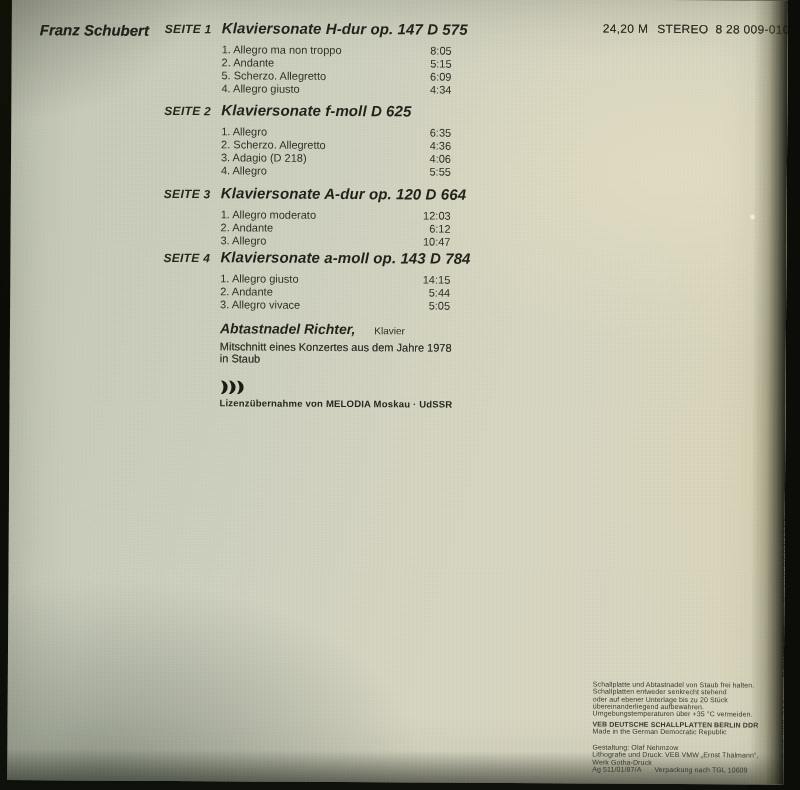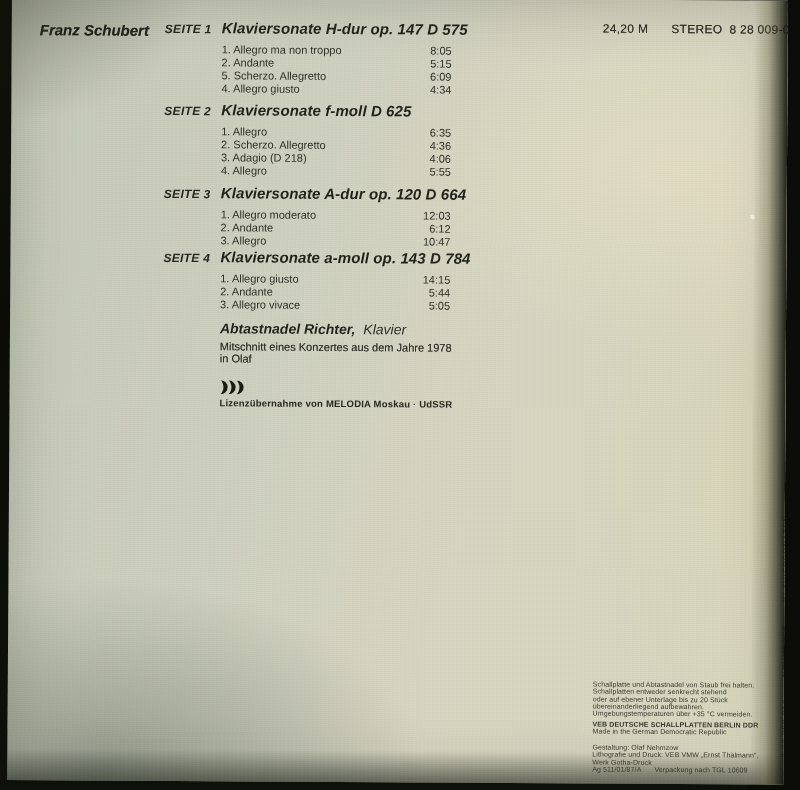--- a/index.html
+++ b/index.html
@@ -18,31 +18,31 @@
       linear-gradient(105deg,#c6cab8 0%,#cfd1c0 35%,#d7d6c2 60%,#d9d6c0 100%);
     box-shadow:inset 0 0 60px rgba(40,44,32,0.25);}
   .grain{position:absolute;inset:0;pointer-events:none;opacity:.5;
     background:repeating-linear-gradient(0deg,rgba(90,95,80,0.05) 0 1px,rgba(230,230,215,0.04) 1px 2px),
                repeating-linear-gradient(90deg,rgba(90,95,80,0.03) 0 2px,rgba(235,235,220,0.03) 2px 4px);}
   .spine-band{position:absolute;top:0;right:0;bottom:0;width:34px;
     background:linear-gradient(to right,rgba(60,60,40,0) 0%,rgba(94,92,62,0.35) 45%,rgba(44,44,28,0.65) 75%,rgba(14,15,9,0.92) 100%);}
   .ink{color:#2b2c23;text-shadow:0 0 0.6px rgba(43,44,35,0.65);}
   .artist{position:absolute;left:28px;top:25px;font-size:15px;font-weight:bold;font-style:italic;color:#1d1e16;}
   .catalog{position:absolute;left:591px;top:22px;font-size:12px;letter-spacing:.3px;color:#2a2b21;white-space:nowrap;}
-  .catalog .gap1{margin-left:23px;}
+  .catalog .gap1{margin-left:9px;}
   .catalog .gap2{margin-left:7px;}
   .side{position:absolute;left:210px;width:230px;}
   .side-label{position:absolute;left:-57px;top:3px;font-size:12px;font-weight:bold;font-style:italic;letter-spacing:.3px;color:#22231a;}
   .side-title{font-size:15px;font-weight:bold;font-style:italic;color:#1c1d15;white-space:nowrap;letter-spacing:.1px;}
   .tracks{margin-top:7px;}
   .track{display:flex;justify-content:space-between;font-size:11px;line-height:13px;color:#2b2c23;}
   .track .ttime{text-align:left;}
   .performer{position:absolute;left:210px;top:322px;white-space:nowrap;}
   .performer .pname{font-size:14px;font-weight:bold;font-style:italic;color:#1d1e16;}
-  .performer .pinstr{font-size:14px;font-style:italic;margin-left:8px;color:#2b2c23;}
+  .performer .pinstr{font-size:10px;margin-left:19px;color:#2b2c23;}
   .note1{position:absolute;left:210px;top:343px;font-size:11px;color:#2b2c23;}
   .note2{position:absolute;left:210px;top:355px;font-size:11px;color:#2b2c23;}
   .logo{position:absolute;left:210px;top:383px;}
   .license{position:absolute;left:210px;top:400px;font-size:9.5px;font-weight:bold;letter-spacing:.2px;color:#23241b;}
   .smallblock{position:absolute;left:585px;font-size:7px;line-height:7.3px;color:#33342a;letter-spacing:.1px;}
   .care{top:681px;}
   .publisher{top:721px;}
   .publisher .b{font-weight:bold;}
   .credits{top:744px;}
   .agline .agsp{margin-right:13px;}
@@ -146,21 +146,21 @@
             <span class="ttime">5:05</span>
           </div>
       </div>
     </div>
 
     <div class="performer">
       <span class="pname">Abtastnadel Richter,</span><span class="pinstr">Klavier</span>
     </div>
 
     <div class="note1 ink">Mitschnitt eines Konzertes aus dem Jahre 1978</div>
-    <div class="note2 ink">in Olaf</div>
+    <div class="note2 ink">in Staub</div>
 
     <div class="logo">
       <svg width="28" height="14" viewBox="0 0 28 14">
         <path d="M1 0 A7 7 0 0 1 1 14 C4.8 10.6 4.8 3.4 1 0 Z" fill="#15160e"></path>
         <path d="M9 0 A7 7 0 0 1 9 14 C12.8 10.6 12.8 3.4 9 0 Z" fill="#15160e"></path>
         <path d="M17 0 A7 7 0 0 1 17 14 C20.8 10.6 20.8 3.4 17 0 Z" fill="#15160e"></path>
       </svg>
     </div>
 
     <div class="license">Lizenzübernahme von MELODIA Moskau · UdSSR</div>

